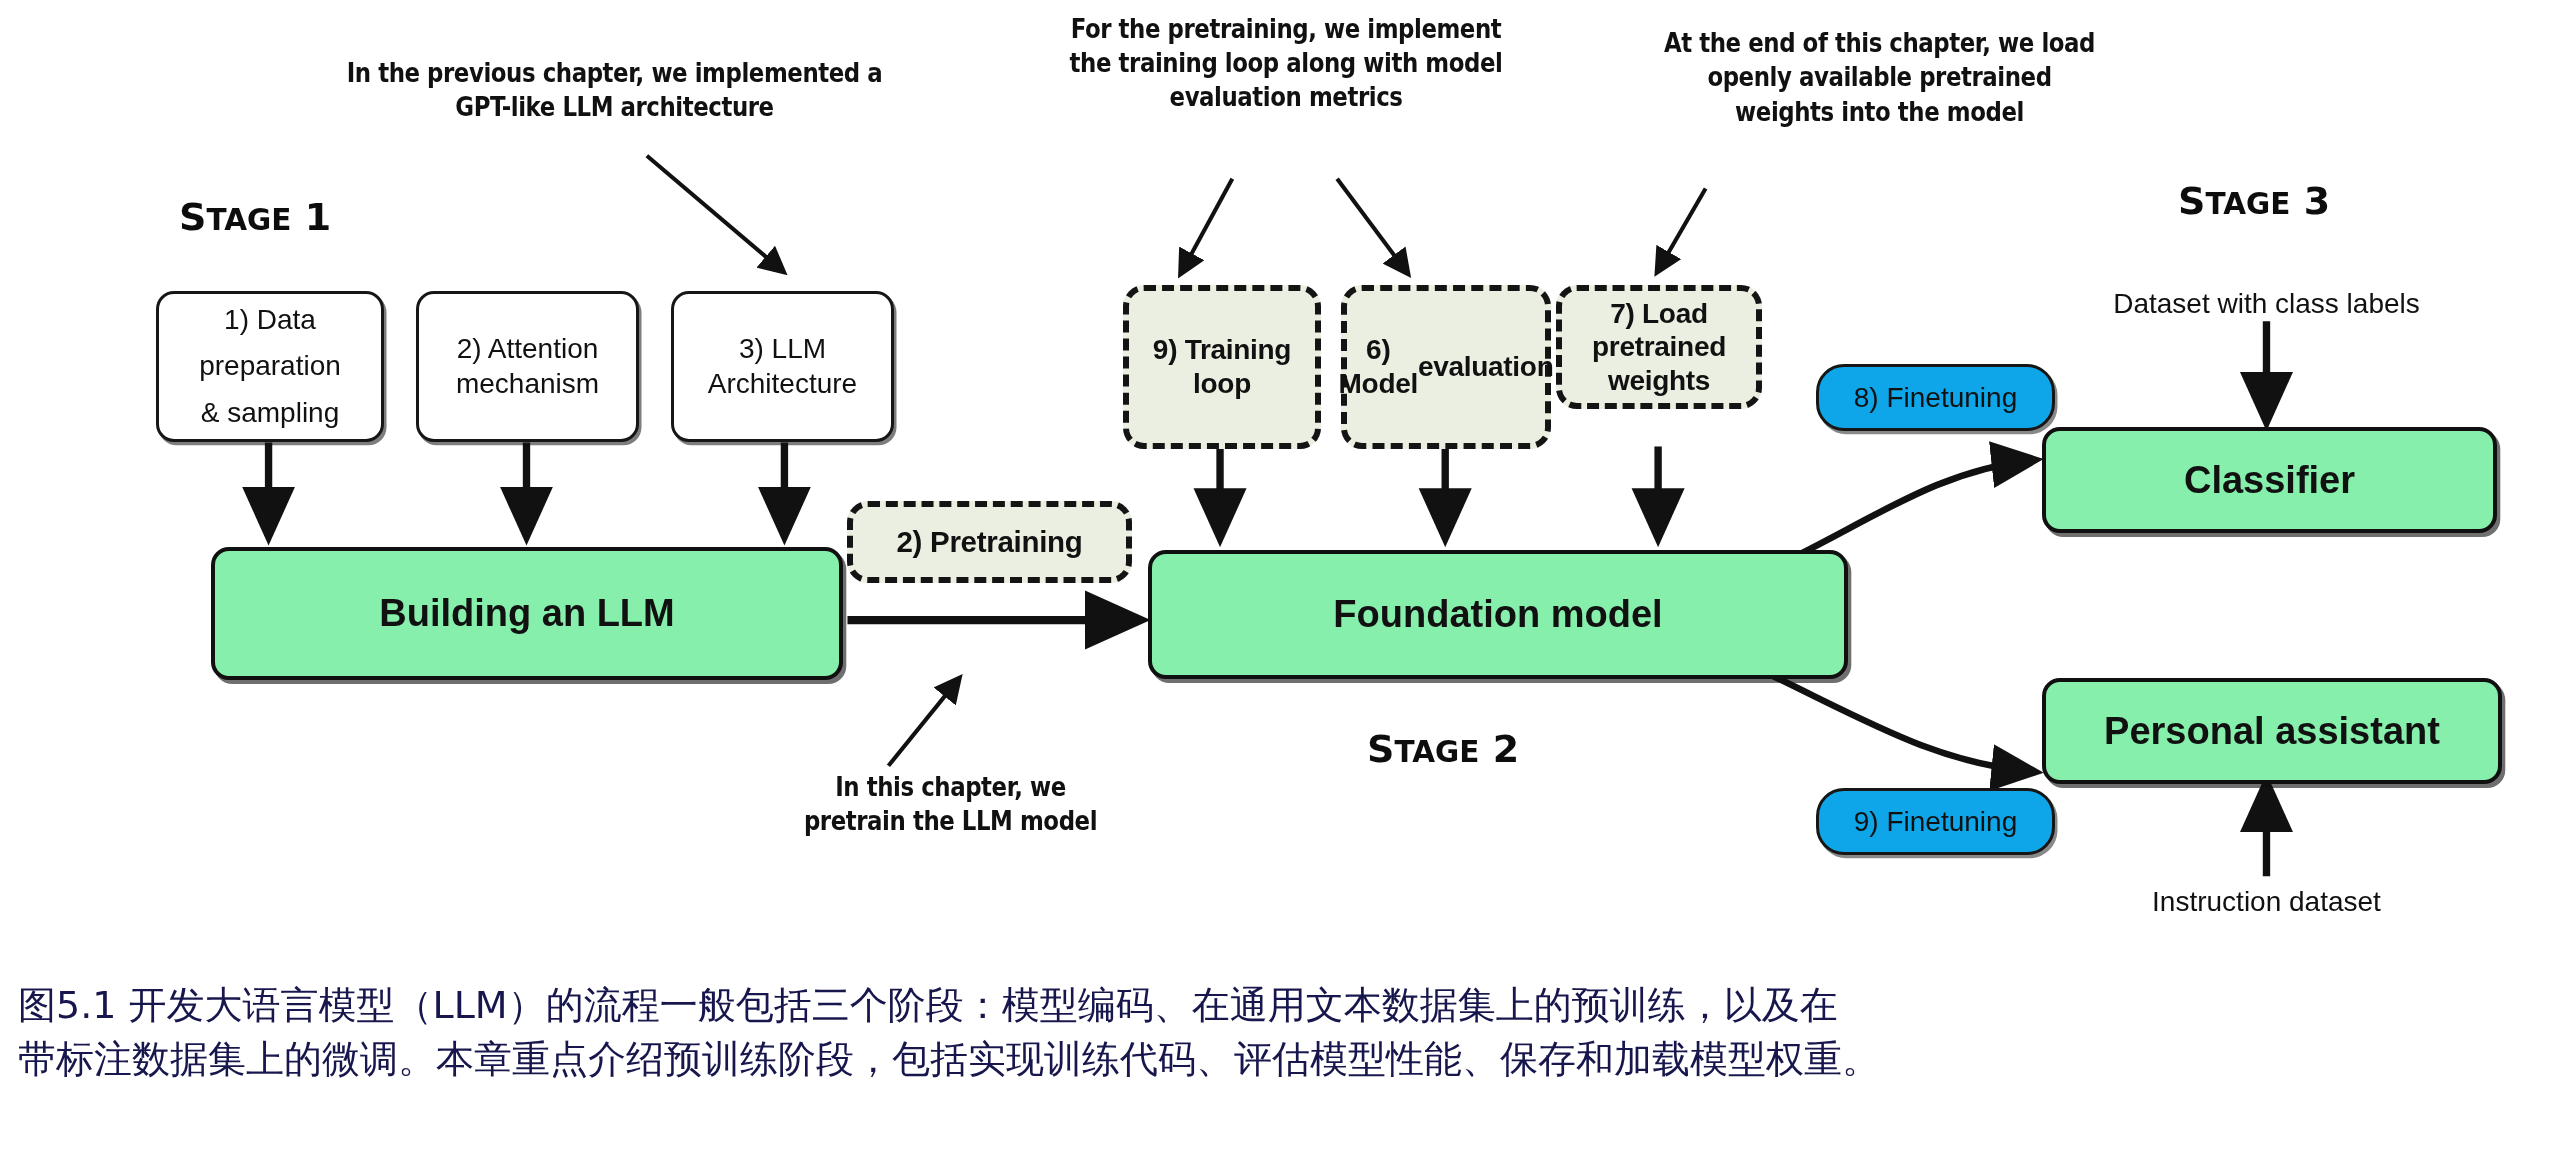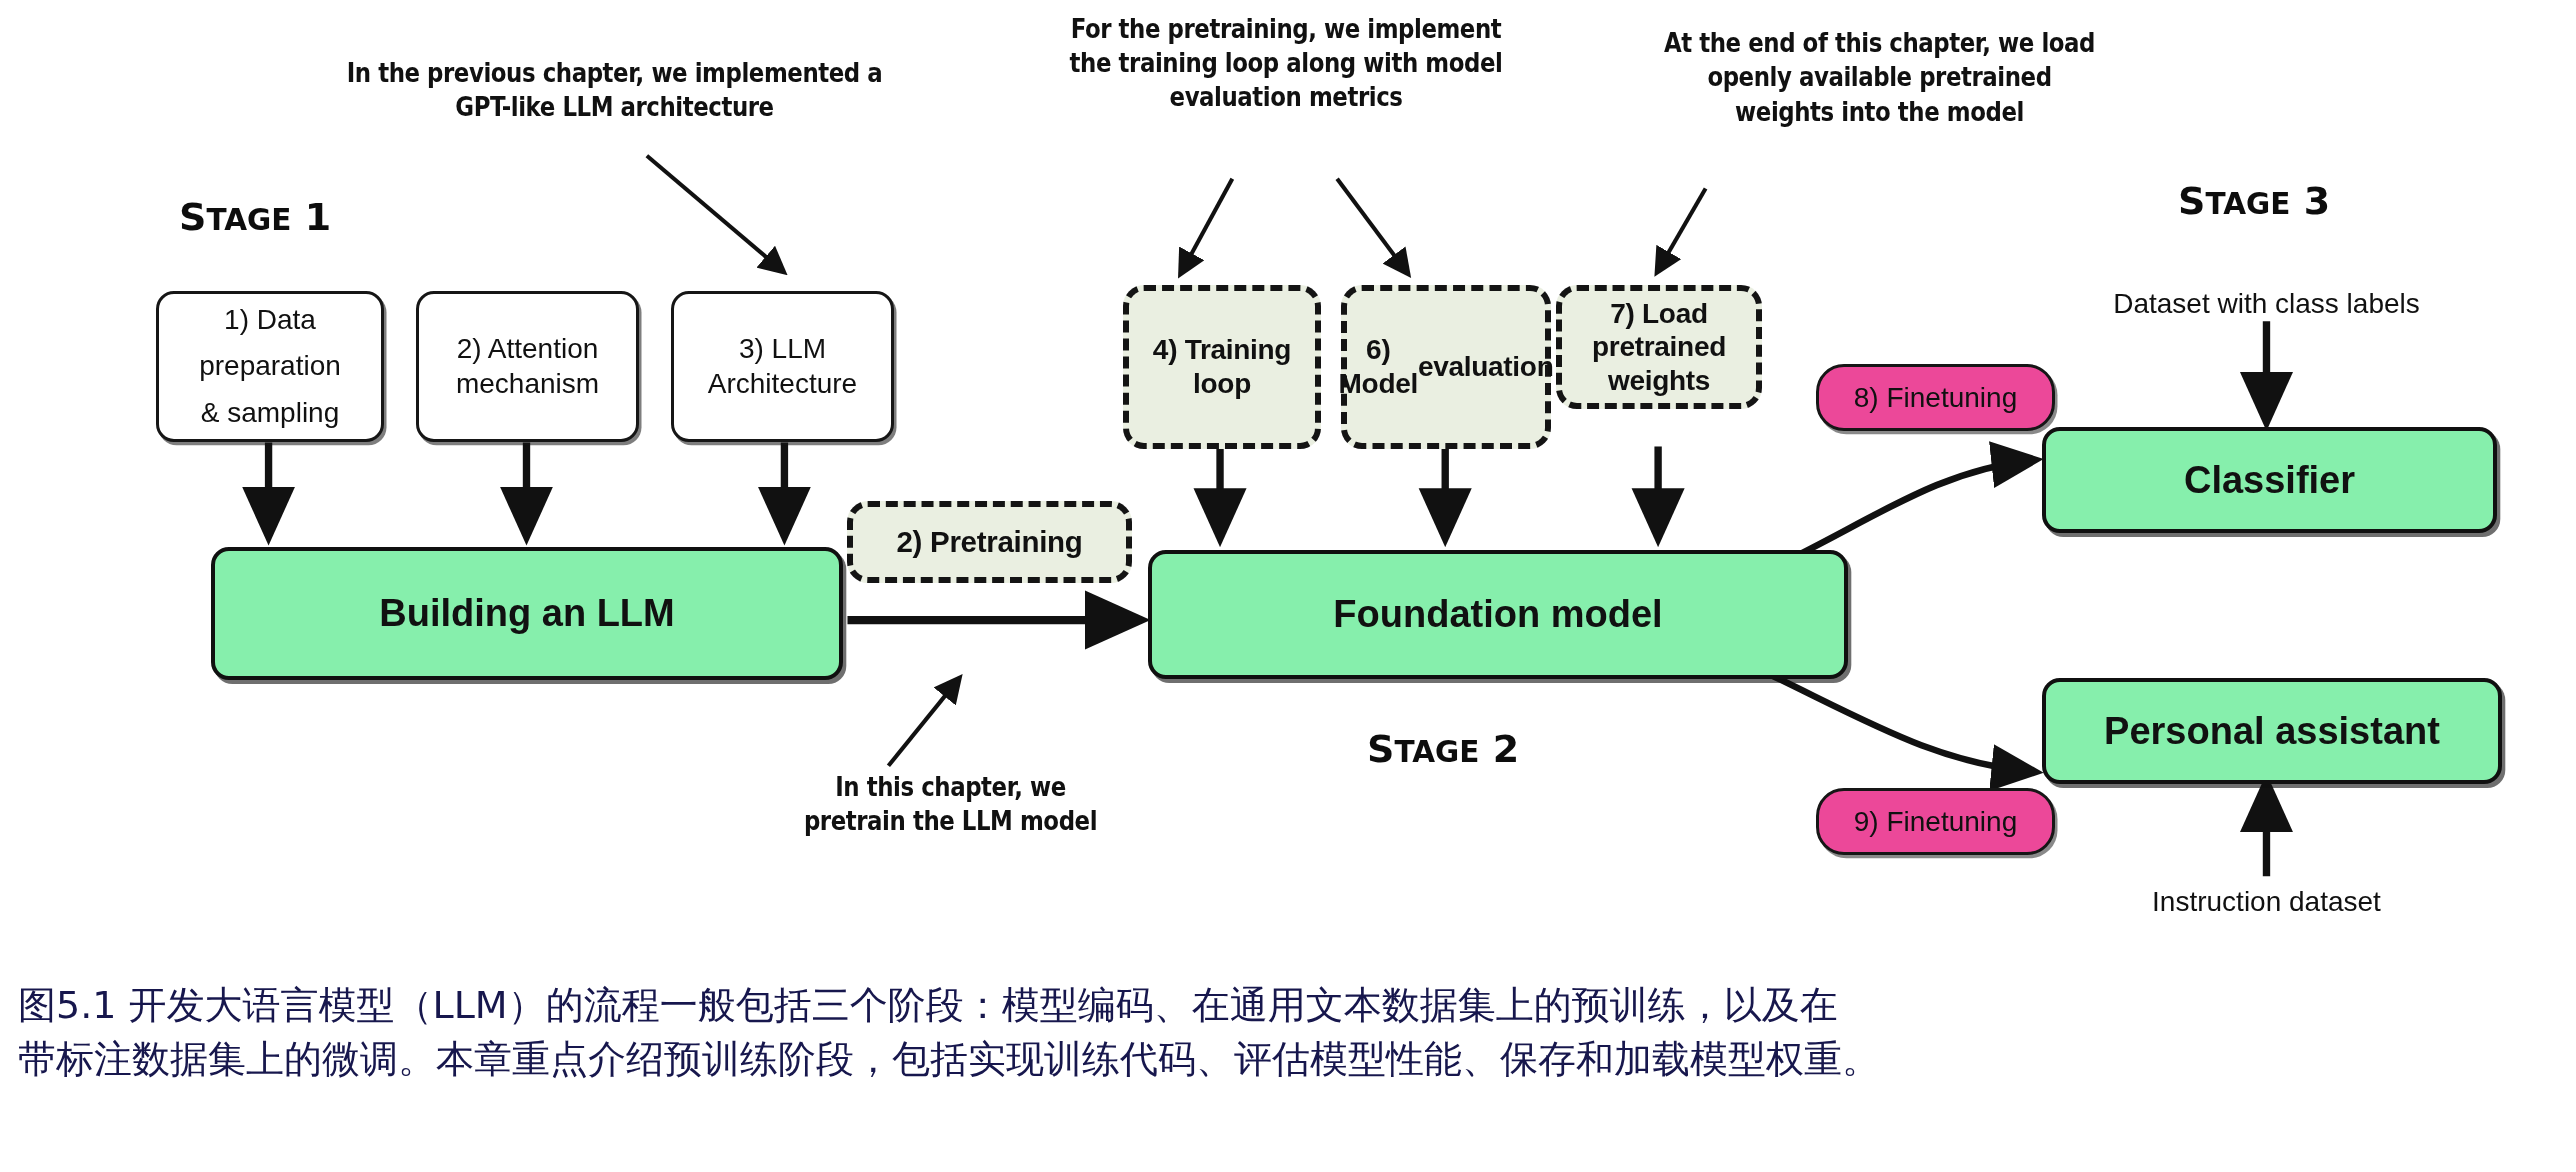--- a/index.html
+++ b/index.html
@@ -80,21 +80,21 @@
     font-size:38px;
     color:#111;
     box-sizing:border-box;
   }
 
   
   .pill{
     position:absolute;
     border:3.3px solid #161616;
     border-radius:28px;
-    background:#ec4899;
+    background:#0ea5e9;
     box-shadow:2.5px 3.3px 0 rgba(20,20,20,.5);
     display:flex;align-items:center;justify-content:center;
     font-size:28px;color:#111;
     box-sizing:border-box;
     white-space:nowrap;
   }
 
   
   .plaincap{
     position:absolute;
@@ -212,21 +212,21 @@
 
   <div class="bluebox" style="left:211px;top:547px;width:632px;height:133px;">
     <span>Building an LLM</span>
   </div>
 
   <div class="dashbox" style="left:847px;top:501px;width:285px;height:82px;font-size:29.5px;">
     <span>2) Pretraining</span>
   </div>
 
   <div class="dashbox" style="left:1123px;top:285px;width:198px;height:164px;flex-direction:column;">
-    <span>4) Training</span>
+    <span>9) Training</span>
     <span>loop</span>
   </div>
 
   <div class="dashbox" style="left:1341px;top:285px;width:210px;height:164px;flex-direction:row;">
     <span>6) Model</span>
     <span>evaluation</span>
   </div>
 
   <div class="dashbox" style="left:1556px;top:285px;width:206px;height:124px;flex-direction:column;">
     <span>7) Load</span>

